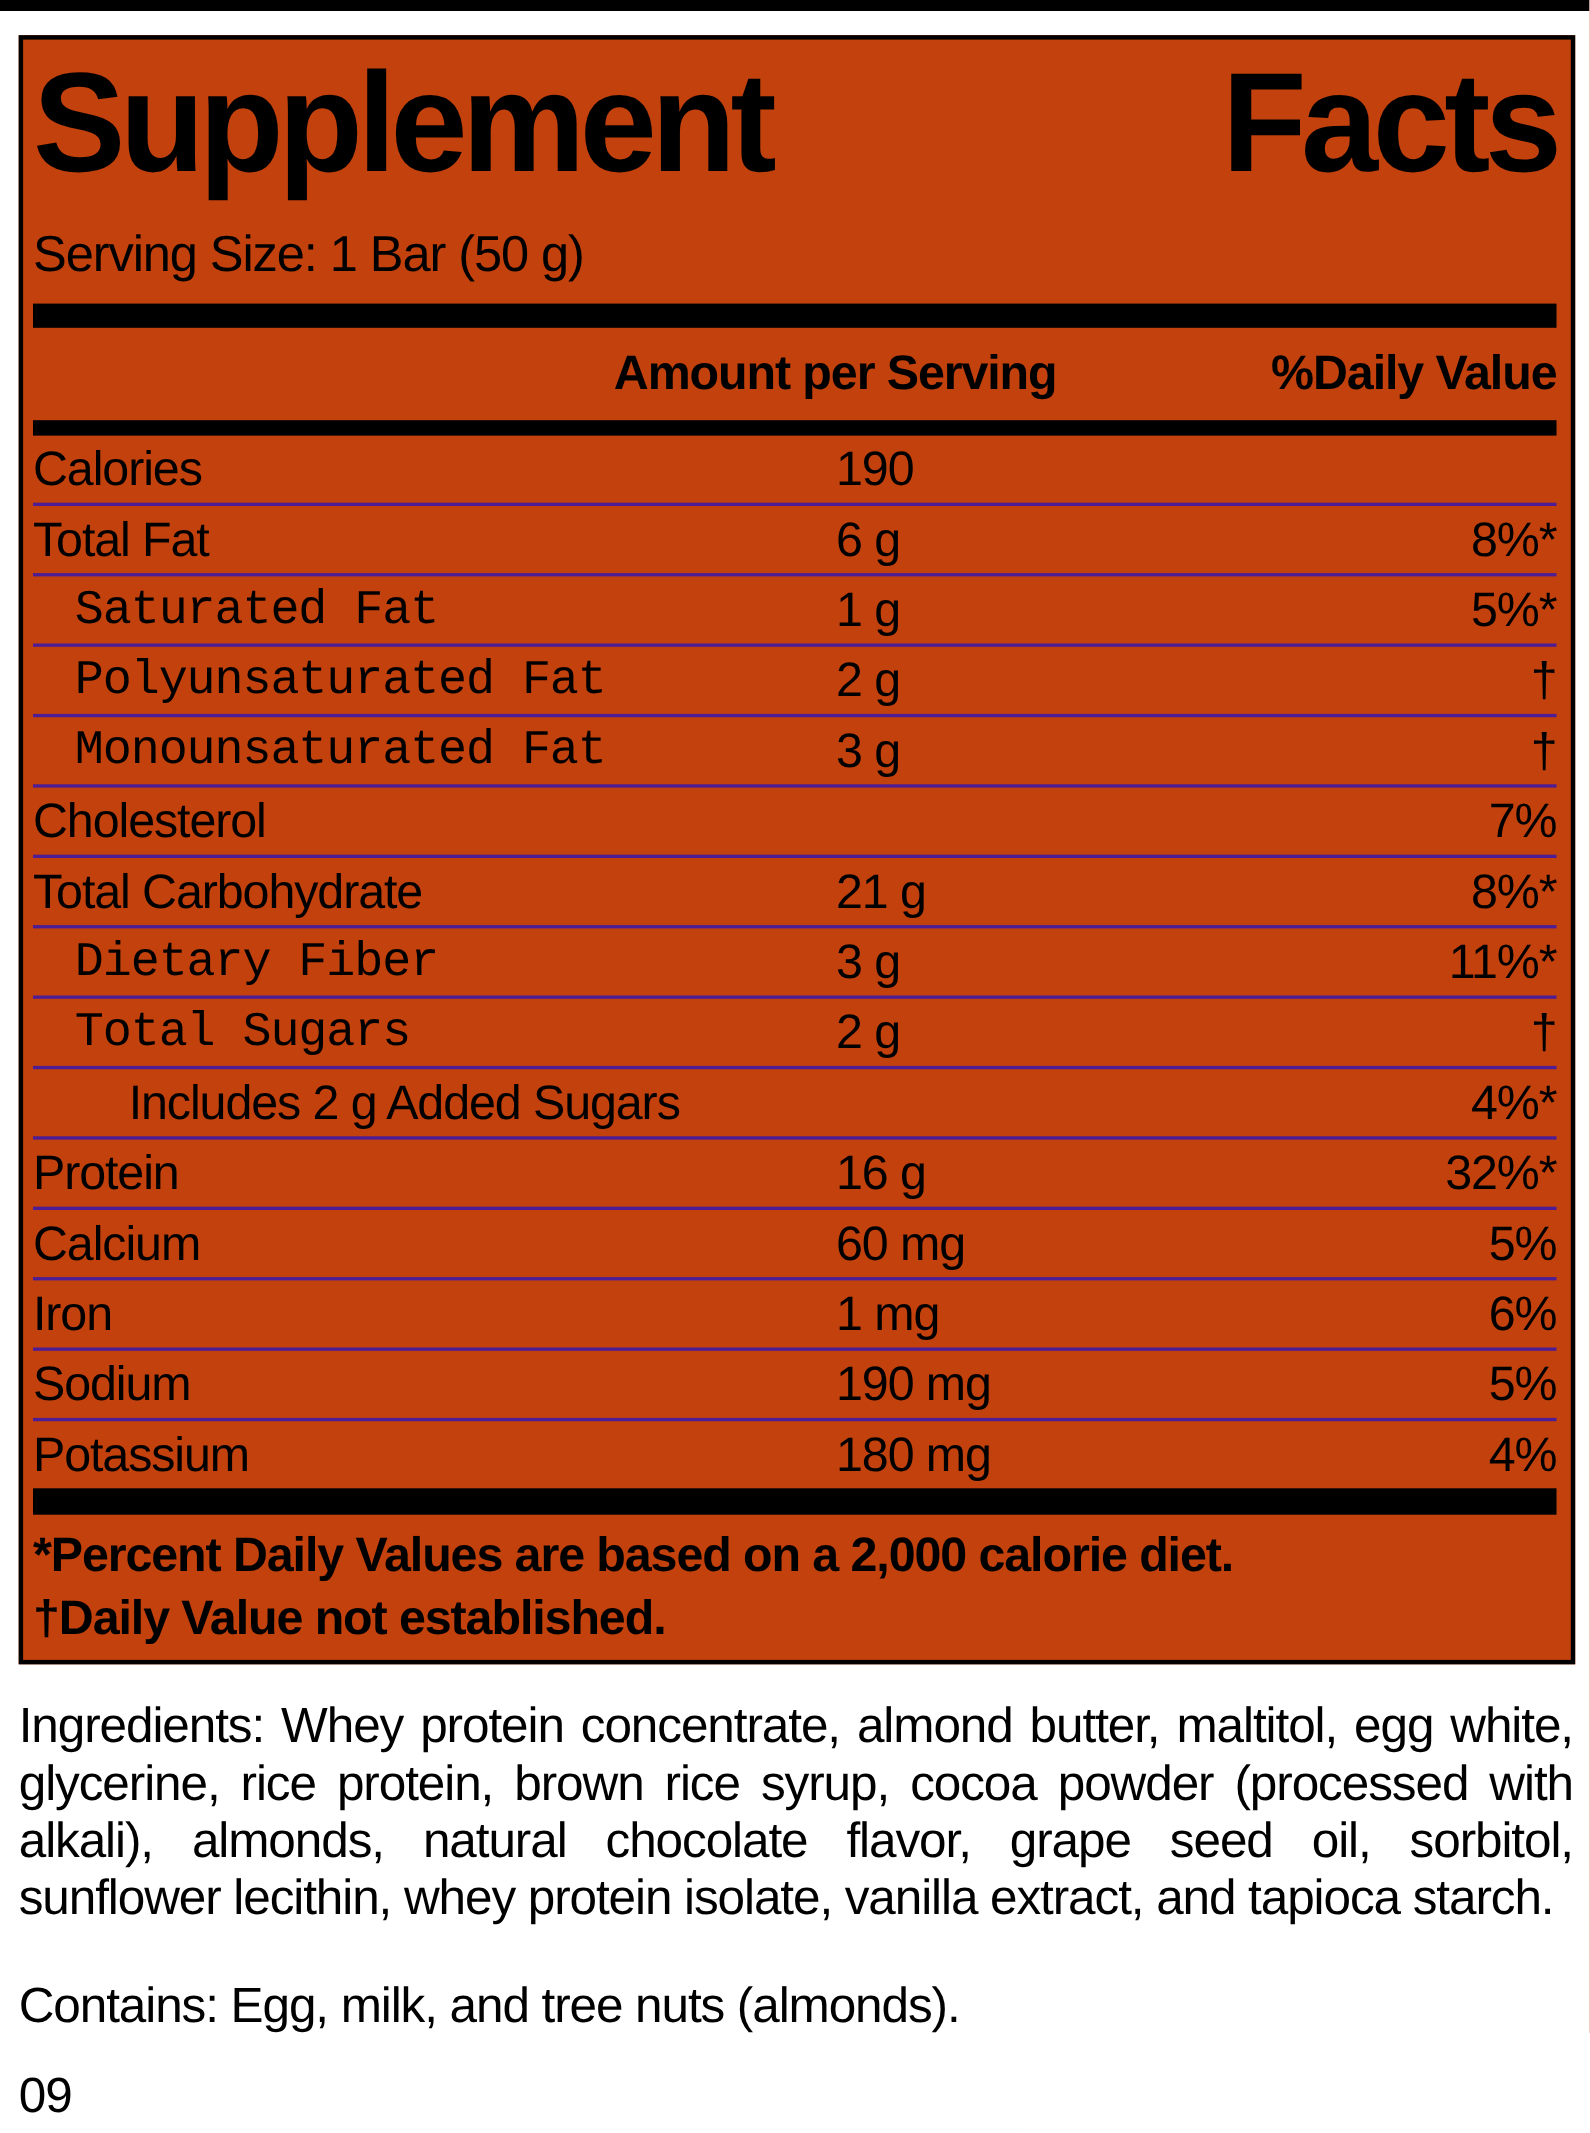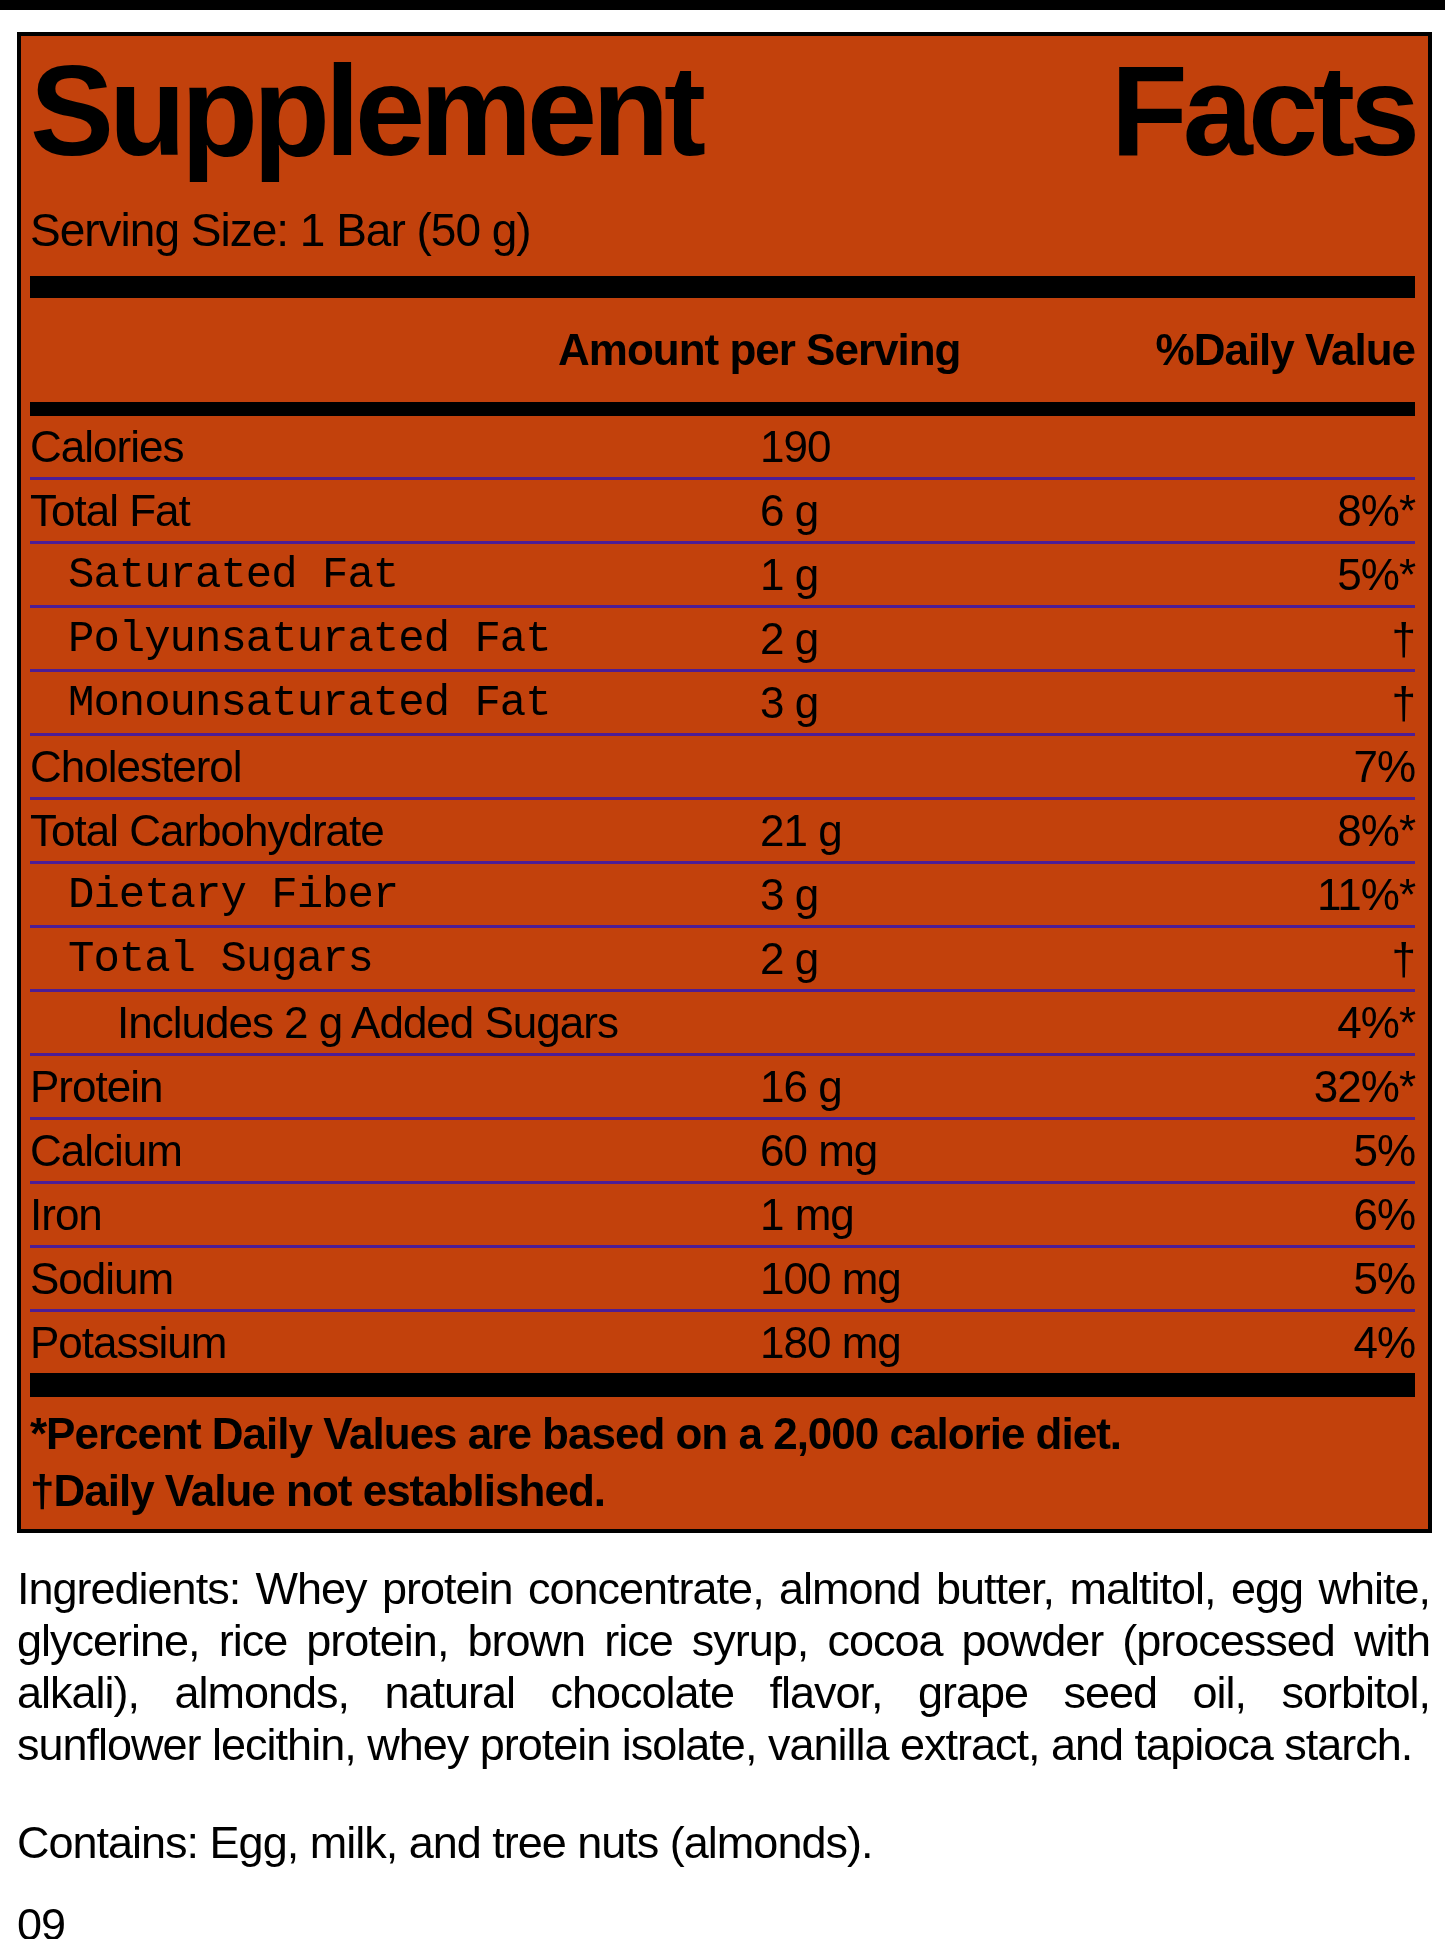--- a/index.html
+++ b/index.html
@@ -47,21 +47,21 @@
     line-height: 52px;
     letter-spacing: -1px;
   }
   .bar { background: #000; width: 100%; }
   .bar-top { height: 22px; margin-top: 20px; }
   .bar-mid { height: 14px; }
   .bar-bottom { height: 24px; }
   .header-row {
     display: flex;
     align-items: center;
-    height: 104px;
+    height: 84px;
     font-weight: bold;
     font-size: 44px;
     letter-spacing: -1px;
     white-space: nowrap;
   }
   .hdr-amount { margin-left: 528px; }
   .hdr-dv { margin-left: auto; }
   .nrow {
     display: grid;
     grid-template-columns: 730px 1fr auto;
@@ -185,21 +185,21 @@
         <span class="amount-cell">60 mg</span>
         <span class="dv-cell">5%</span>
       </div>
       <div class="nrow indent-0">
         <span class="name-cell">Iron</span>
         <span class="amount-cell">1 mg</span>
         <span class="dv-cell">6%</span>
       </div>
       <div class="nrow indent-0">
         <span class="name-cell">Sodium</span>
-        <span class="amount-cell">100 mg</span>
+        <span class="amount-cell">190 mg</span>
         <span class="dv-cell">5%</span>
       </div>
       <div class="nrow indent-0">
         <span class="name-cell">Potassium</span>
         <span class="amount-cell">180 mg</span>
         <span class="dv-cell">4%</span>
       </div>
     </div>
 
   <div class="bar bar-bottom"></div>

